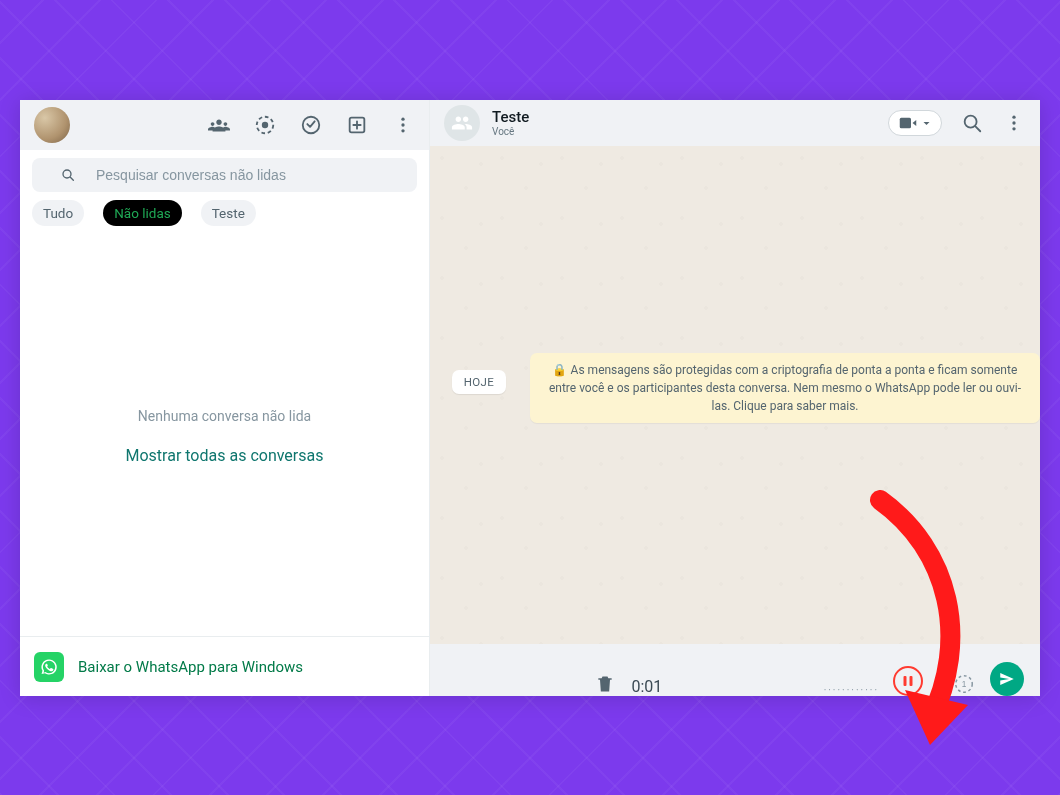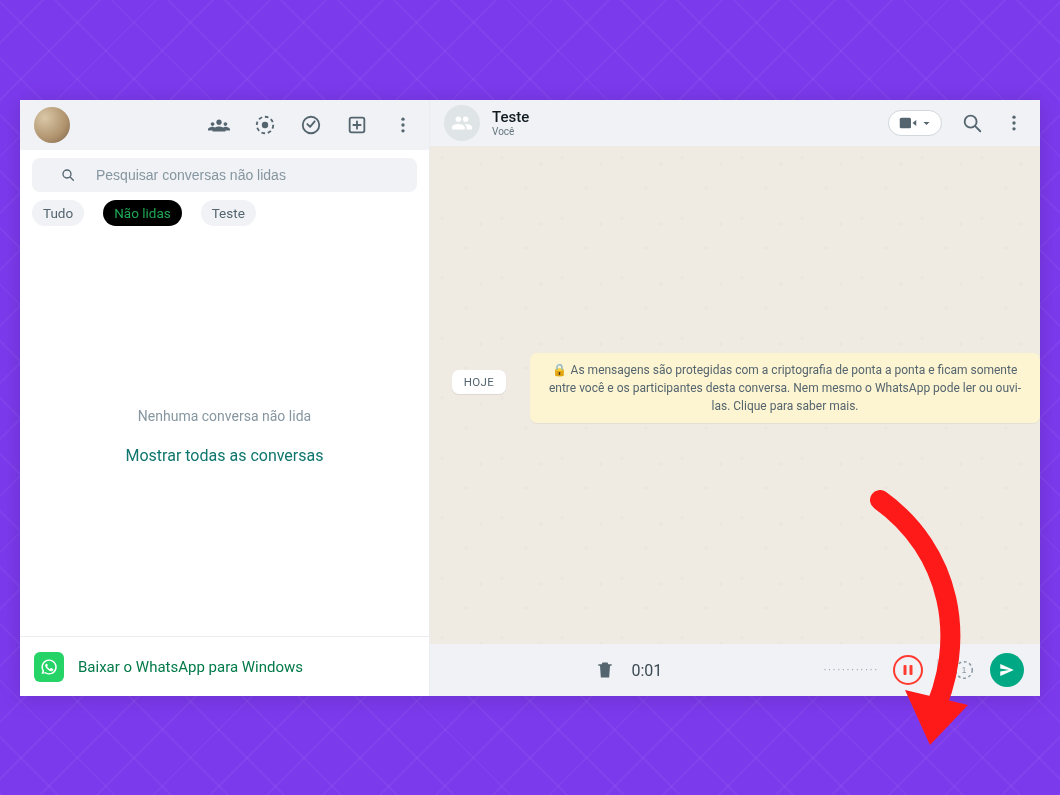--- a/index.html
+++ b/index.html
@@ -236,21 +236,21 @@
   border-radius: 7px;
   max-width: 510px;
   line-height: 1.5;
   box-shadow: 0 1px 1px rgba(0,0,0,0.05);
   cursor: pointer;
 }
 .footer {
   height: 52px;
   background: #f0f2f5;
   display: flex;
-  align-items: center;
+  align-items: flex-end;
   padding: 0 16px;
   gap: 14px;
 }
 .footer-spacer { flex: 1; }
 .rec-time {
   color: #3b4a54;
   font-size: 16px;
 }
 .wave-dots {
   color: #8696a0;

